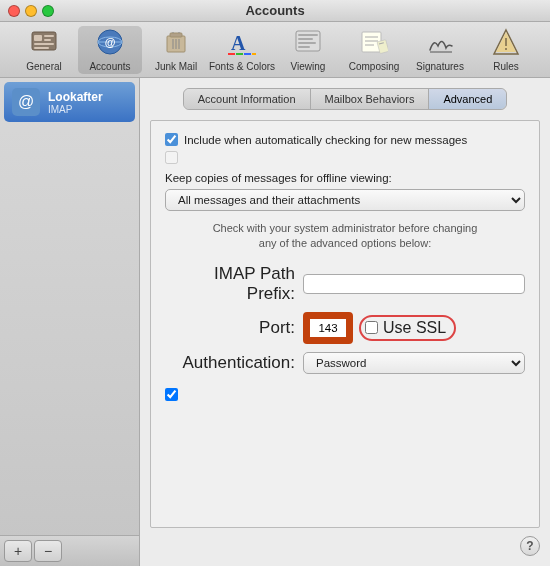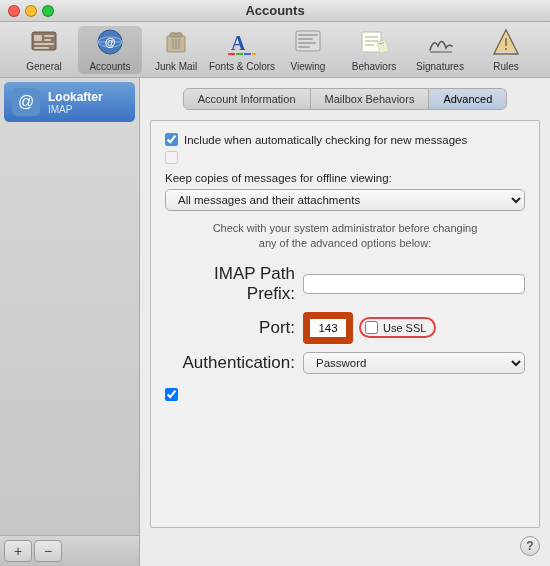--- a/index.html
+++ b/index.html
@@ -294,21 +294,21 @@
       gap: 5px;
       border: 2px solid #d44;
       border-radius: 16px;
       padding: 2px 8px 2px 4px;
     }
     .ssl-checkbox {
       width: 13px;
       height: 13px;
     }
     .ssl-label {
-      font-size: 11px;
+      font-size: 16px;
       color: #222;
     }
 
     .auth-select {
       flex: 1;
       padding: 3px 8px;
       border: 1px solid #aaa;
       border-radius: 5px;
       background: linear-gradient(to bottom, #fafafa, #e8e8e8);
       font-size: 11.5px;
@@ -428,21 +428,21 @@
     <div class="toolbar-icon">
       <svg width="28" height="28" viewBox="0 0 28 28">
         <rect x="2" y="4" width="19" height="20" rx="1" fill="#fffff0" stroke="#bbb" stroke-width="1"></rect>
         <line x1="5" y1="9" x2="18" y2="9" stroke="#aaa" stroke-width="1"></line>
         <line x1="5" y1="13" x2="18" y2="13" stroke="#aaa" stroke-width="1"></line>
         <line x1="5" y1="17" x2="14" y2="17" stroke="#aaa" stroke-width="1"></line>
         <rect x="17" y="14" width="9" height="12" rx="1" fill="#eeeecc" stroke="#bbb" stroke-width="0.5" transform="rotate(-15 17 14)"></rect>
         <line x1="19" y1="16" x2="24" y2="16" stroke="#aaa" stroke-width="1" transform="rotate(-15 19 16)"></line>
       </svg>
     </div>
-    <span class="toolbar-label">Behaviors</span>
+    <span class="toolbar-label">Composing</span>
   </div>
 
   <div class="toolbar-item">
     <div class="toolbar-icon">
       <svg width="28" height="28" viewBox="0 0 28 28">
         <path d="M4 22 Q8 10 12 18 Q16 8 20 20 Q22 16 26 18" stroke="#555" stroke-width="1.5" fill="none" stroke-linecap="round"></path>
         <line x1="4" y1="24" x2="26" y2="24" stroke="#555" stroke-width="1"></line>
       </svg>
     </div>
     <span class="toolbar-label">Signatures</span>

